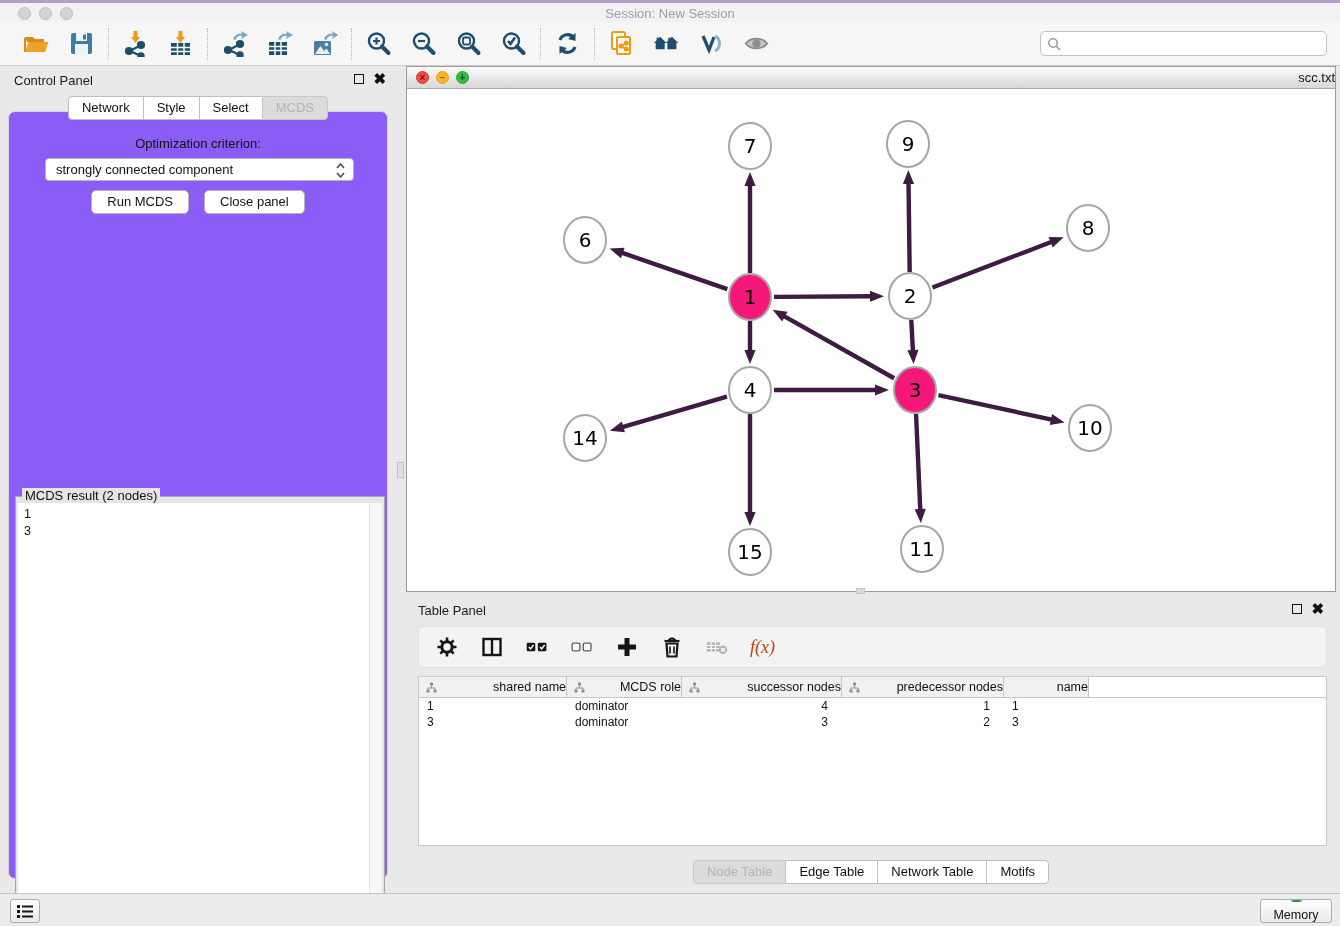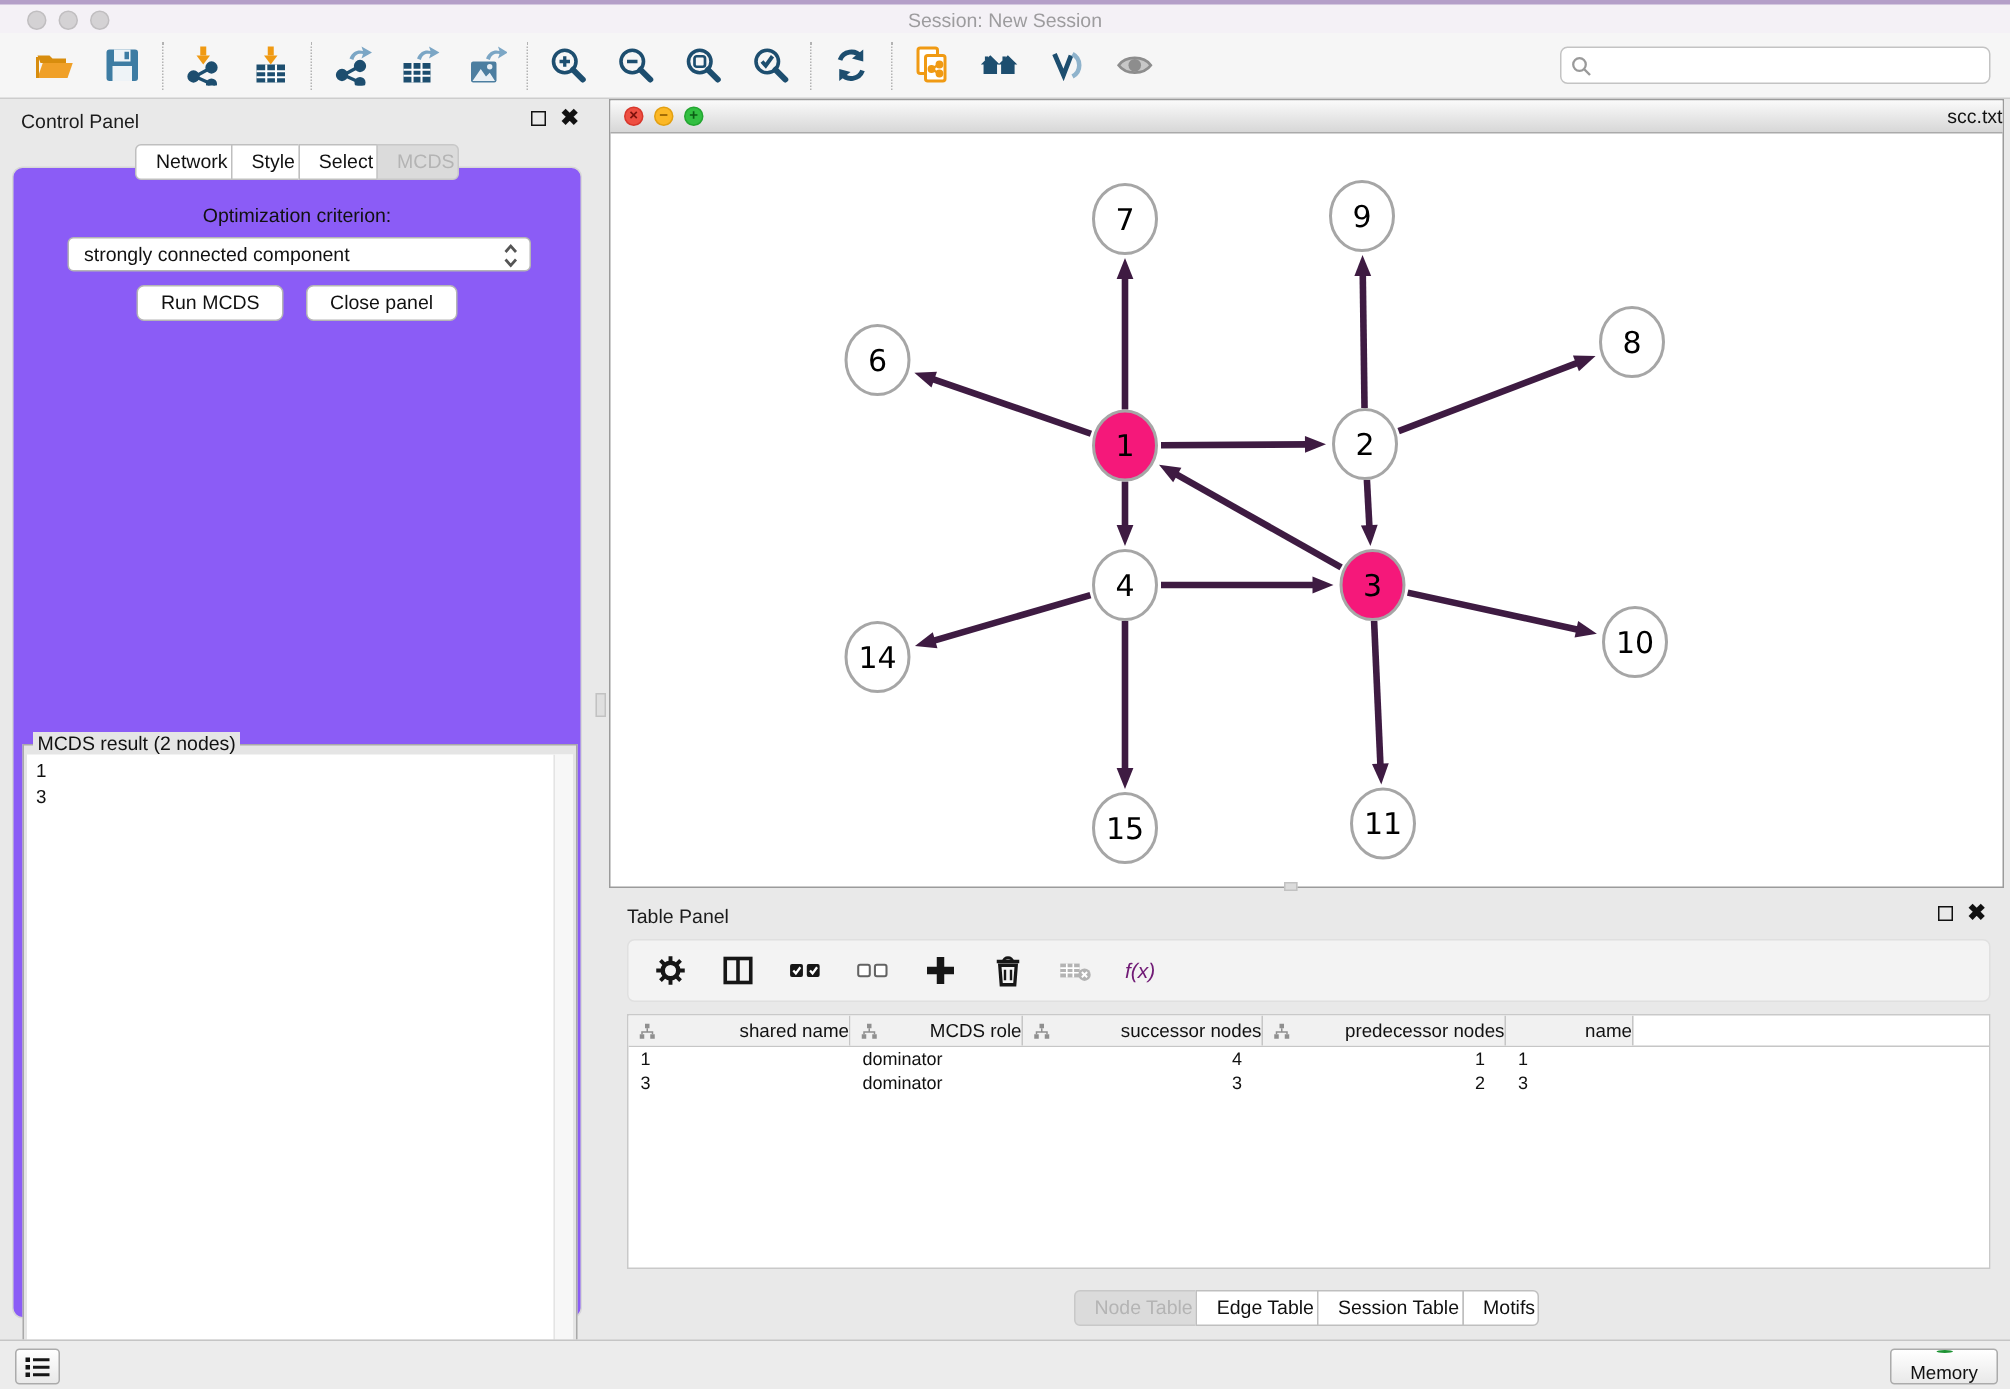--- a/index.html
+++ b/index.html
@@ -25,21 +25,21 @@
 
   
   .ctrl-panel { position:absolute; left:0; top:66px; width:396px; height:827px; background:#e9e9e9; }
   .panel-head { position:absolute; left:0; top:6px; width:100%; height:20px; }
   .panel-head .ph-title { position:absolute; left:14px; top:1px; font-size:13px; color:#1c1c1c; }
   .ph-btns { position:absolute; right:10px; top:1px; display:flex; gap:9px; align-items:center; }
   .float-glyph { width:10px; height:10px; border:1.6px solid #111; background:transparent; }
   .close-glyph { font-size:15px; font-weight:bold; color:#111; line-height:12px; }
   .tabs-row { position:absolute; left:0; width:100%; display:flex; justify-content:center; z-index:3; }
   .ctrl-panel .tabs-row { top:30px; }
-  .tab { font-size:13px; padding:3px 2px 4px 13px; background:#fff; border:1px solid #bfbfbf;
+  .tab { font-size:13px; padding:3px 13px 4px 13px; background:#fff; border:1px solid #bfbfbf;
     margin-left:-1px; color:#111; white-space:nowrap; }
   .tab:first-child { border-radius:4px 0 0 4px; margin-left:0; }
   .tab:last-child { border-radius:0 4px 4px 0; }
   .tab.selected { background:#dbdbdb; color:#b4b4b4; border-color:#c8c8c8; }
   .cp-body { position:absolute; left:8px; top:45px; width:380px; height:768px; background:#8b5cf6;
     border:1px solid #d7d7d7; border-radius:7px; }
   .opt-label { position:absolute; left:0; width:100%; top:24px; text-align:center; font-size:13px; color:#111; }
   .selectbox { position:absolute; left:36px; top:46px; width:309px; height:23px; background:#fff;
     border:1px solid #b5b5b5; border-radius:4px; font-size:13px; display:flex; align-items:center;
     padding:0 24px 0 10px; color:#111; }
@@ -70,21 +70,21 @@
   .nl.grn   { background:#32bf41; color:#0c5d15; border:1px solid #23a631; }
   .net-title { position:absolute; left:0; right:0; top:3px; text-align:right; font-size:13px; color:#111; }
   .net-canvas { position:absolute; left:0; top:22px; }
   .graph-node-label { font-family:"DejaVu Sans", sans-serif; }
 
   
   .table-panel { position:absolute; left:406px; top:596px; width:930px; height:290px; background:#e9e9e9; }
   .tp-toolbar { position:absolute; left:12px; top:30px; width:909px; height:42px; background:#f3f3f3;
     border:1px solid #e0e0e0; border-radius:5px; display:flex; align-items:center; gap:21px; padding:0 16px; }
   .tp-toolbar .tbicon { width:24px; height:24px; }
-  .fx-label { font-family:Liberation Sans, sans-serif; font-style:italic; font-size:14px; color:#701a75; }
+  .fx-label { font-family:Liberation Serif, serif; font-style:italic; font-size:18px; color:#c2410c; }
   .tp-table { position:absolute; left:12px; top:80px; width:909px; height:170px; background:#fff;
     border:1px solid #c9c9c9; overflow:hidden; }
   .thead-row { display:flex; height:21px; border-bottom:1px solid #c6c6c6; }
   .th-cell { position:relative; background:#f1f1f1; border-right:1px solid #c6c6c6; height:100%;
     display:flex; align-items:center; justify-content:flex-end; font-size:12.5px; color:#111; }
   .th-cell .type-ic { position:absolute; left:7px; top:5px; }
   .th-cell.has-icon { padding-left:14px; }
   .trow { display:flex; height:16px; font-size:12px; color:#111; }
   .td-cell { height:100%; overflow:hidden; white-space:nowrap; padding-top:1px; }
   .td-cell.left { text-align:left; padding-left:8px; }
@@ -519,21 +519,21 @@
           <div class="td-cell c2 right">3</div>
           <div class="td-cell c3 right">2</div>
           <div class="td-cell c4 left">3</div>
         </div>
       </div>
   </div>
 
   <div class="tabs-row" id="tp-tabs">
       <div class="tab selected">Node Table</div>
       <div class="tab">Edge Table</div>
-      <div class="tab">Session Table</div>
+      <div class="tab">Network Table</div>
       <div class="tab">Motifs</div>
     </div>
 </div>
 
 <div class="statusbar">
   <div class="sb-btn sb-left">
     <svg width="18" height="16" viewBox="0 0 18 16">
         <g fill="#161616">
           <rect x="1" y="2" width="3" height="3"></rect>
           <rect x="6" y="2.5" width="11" height="2"></rect>

